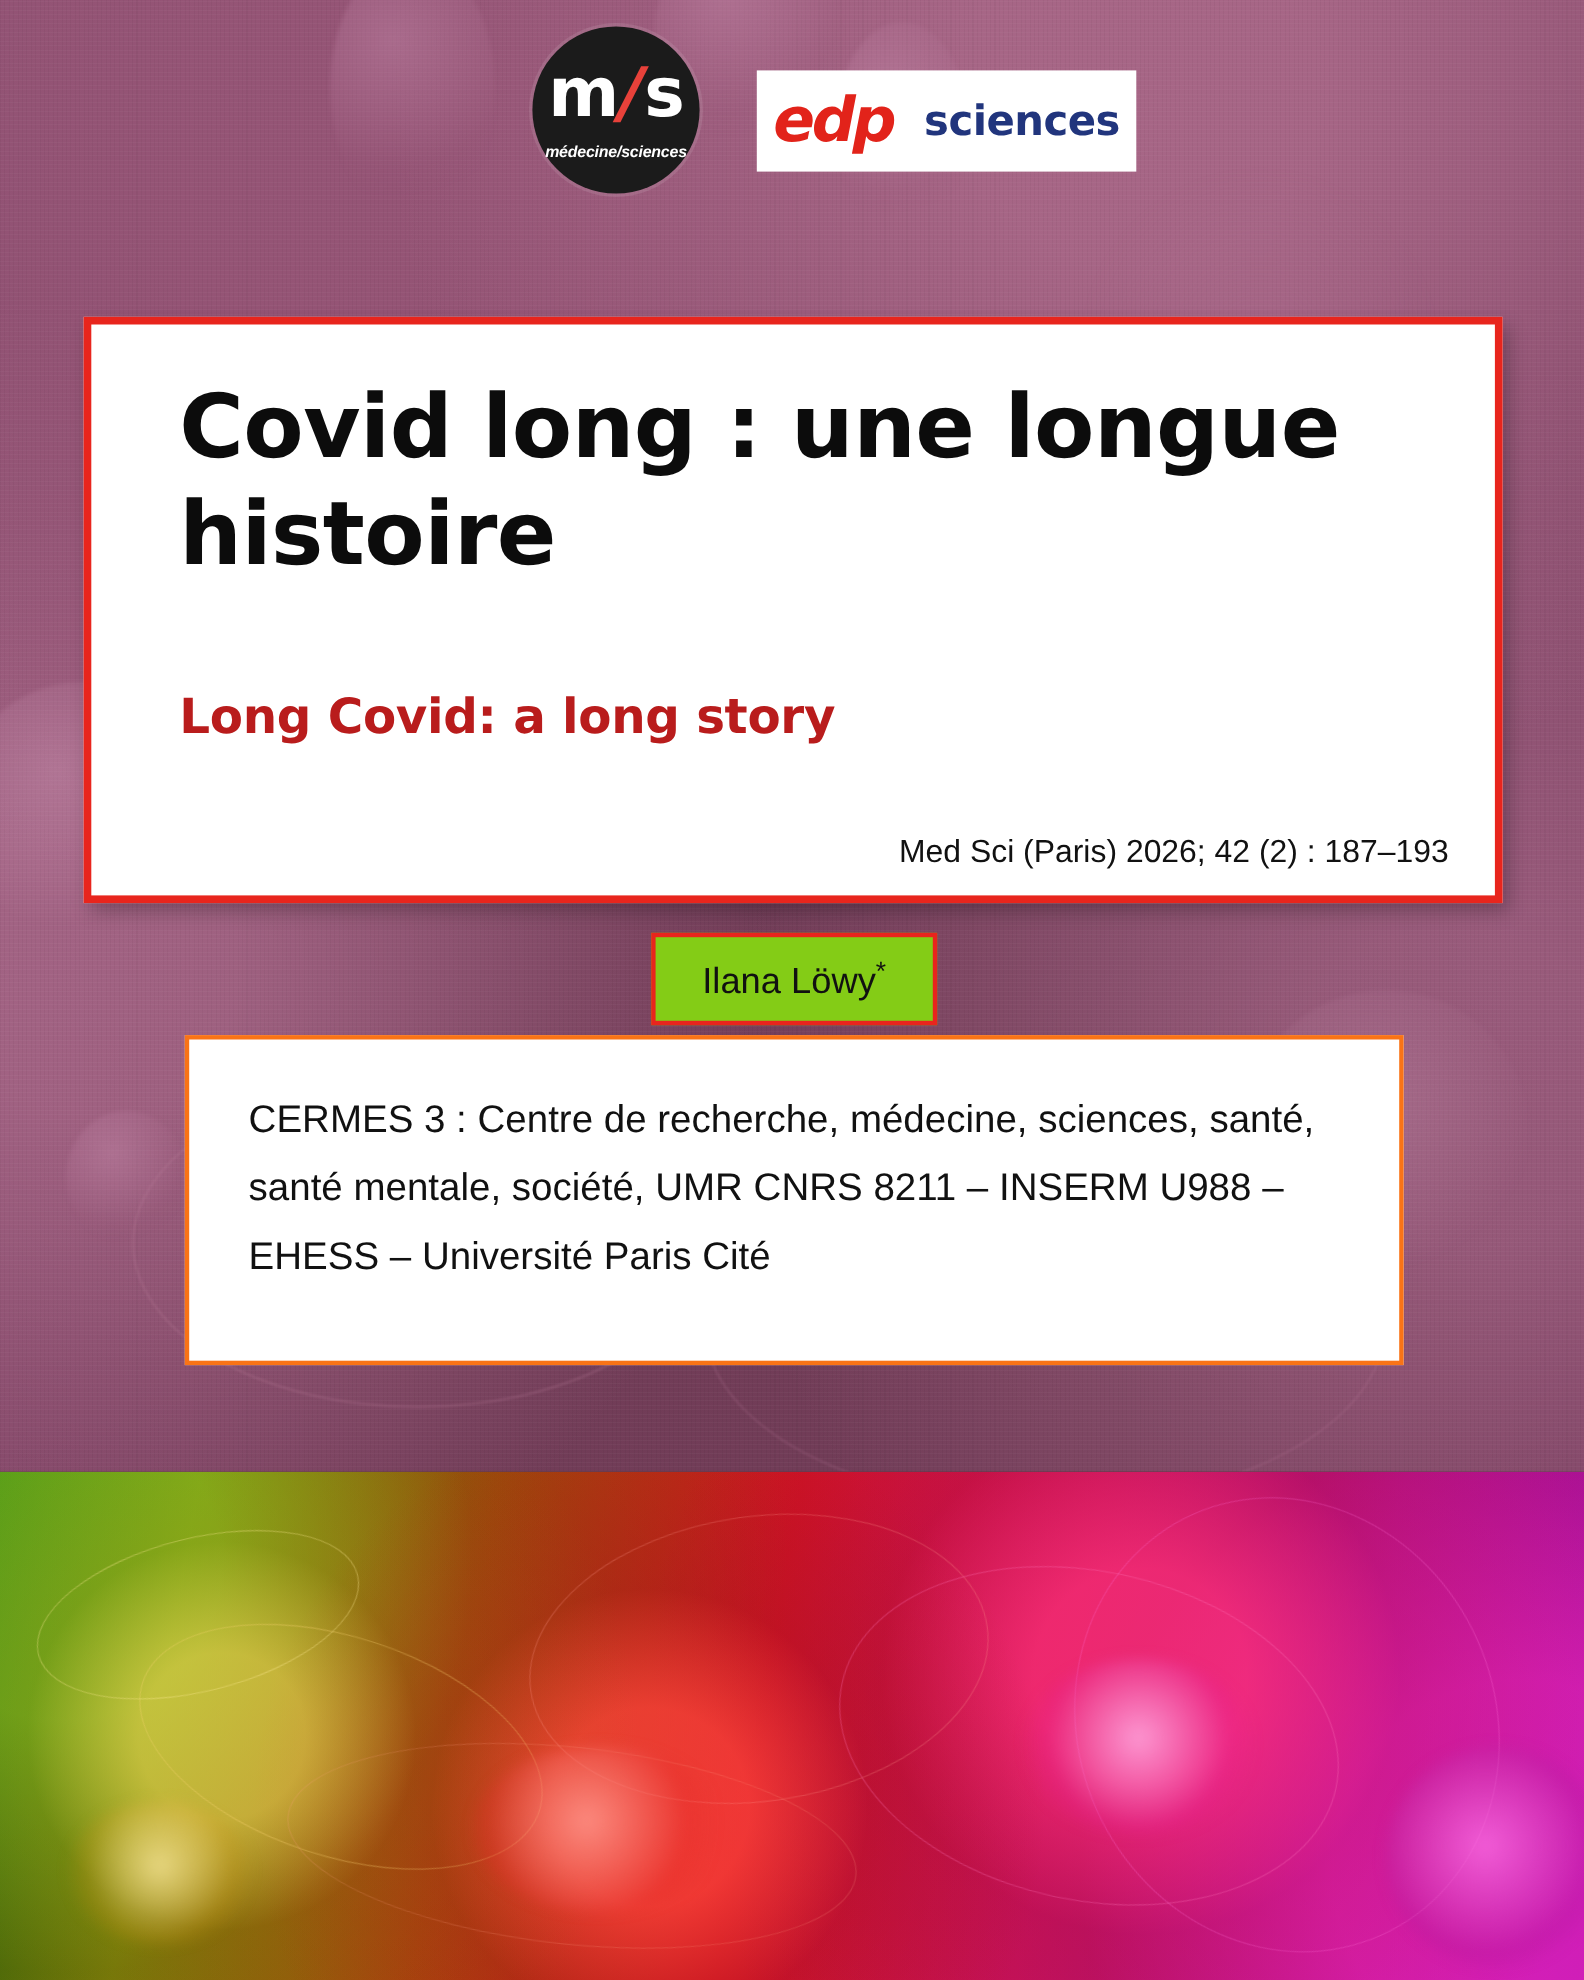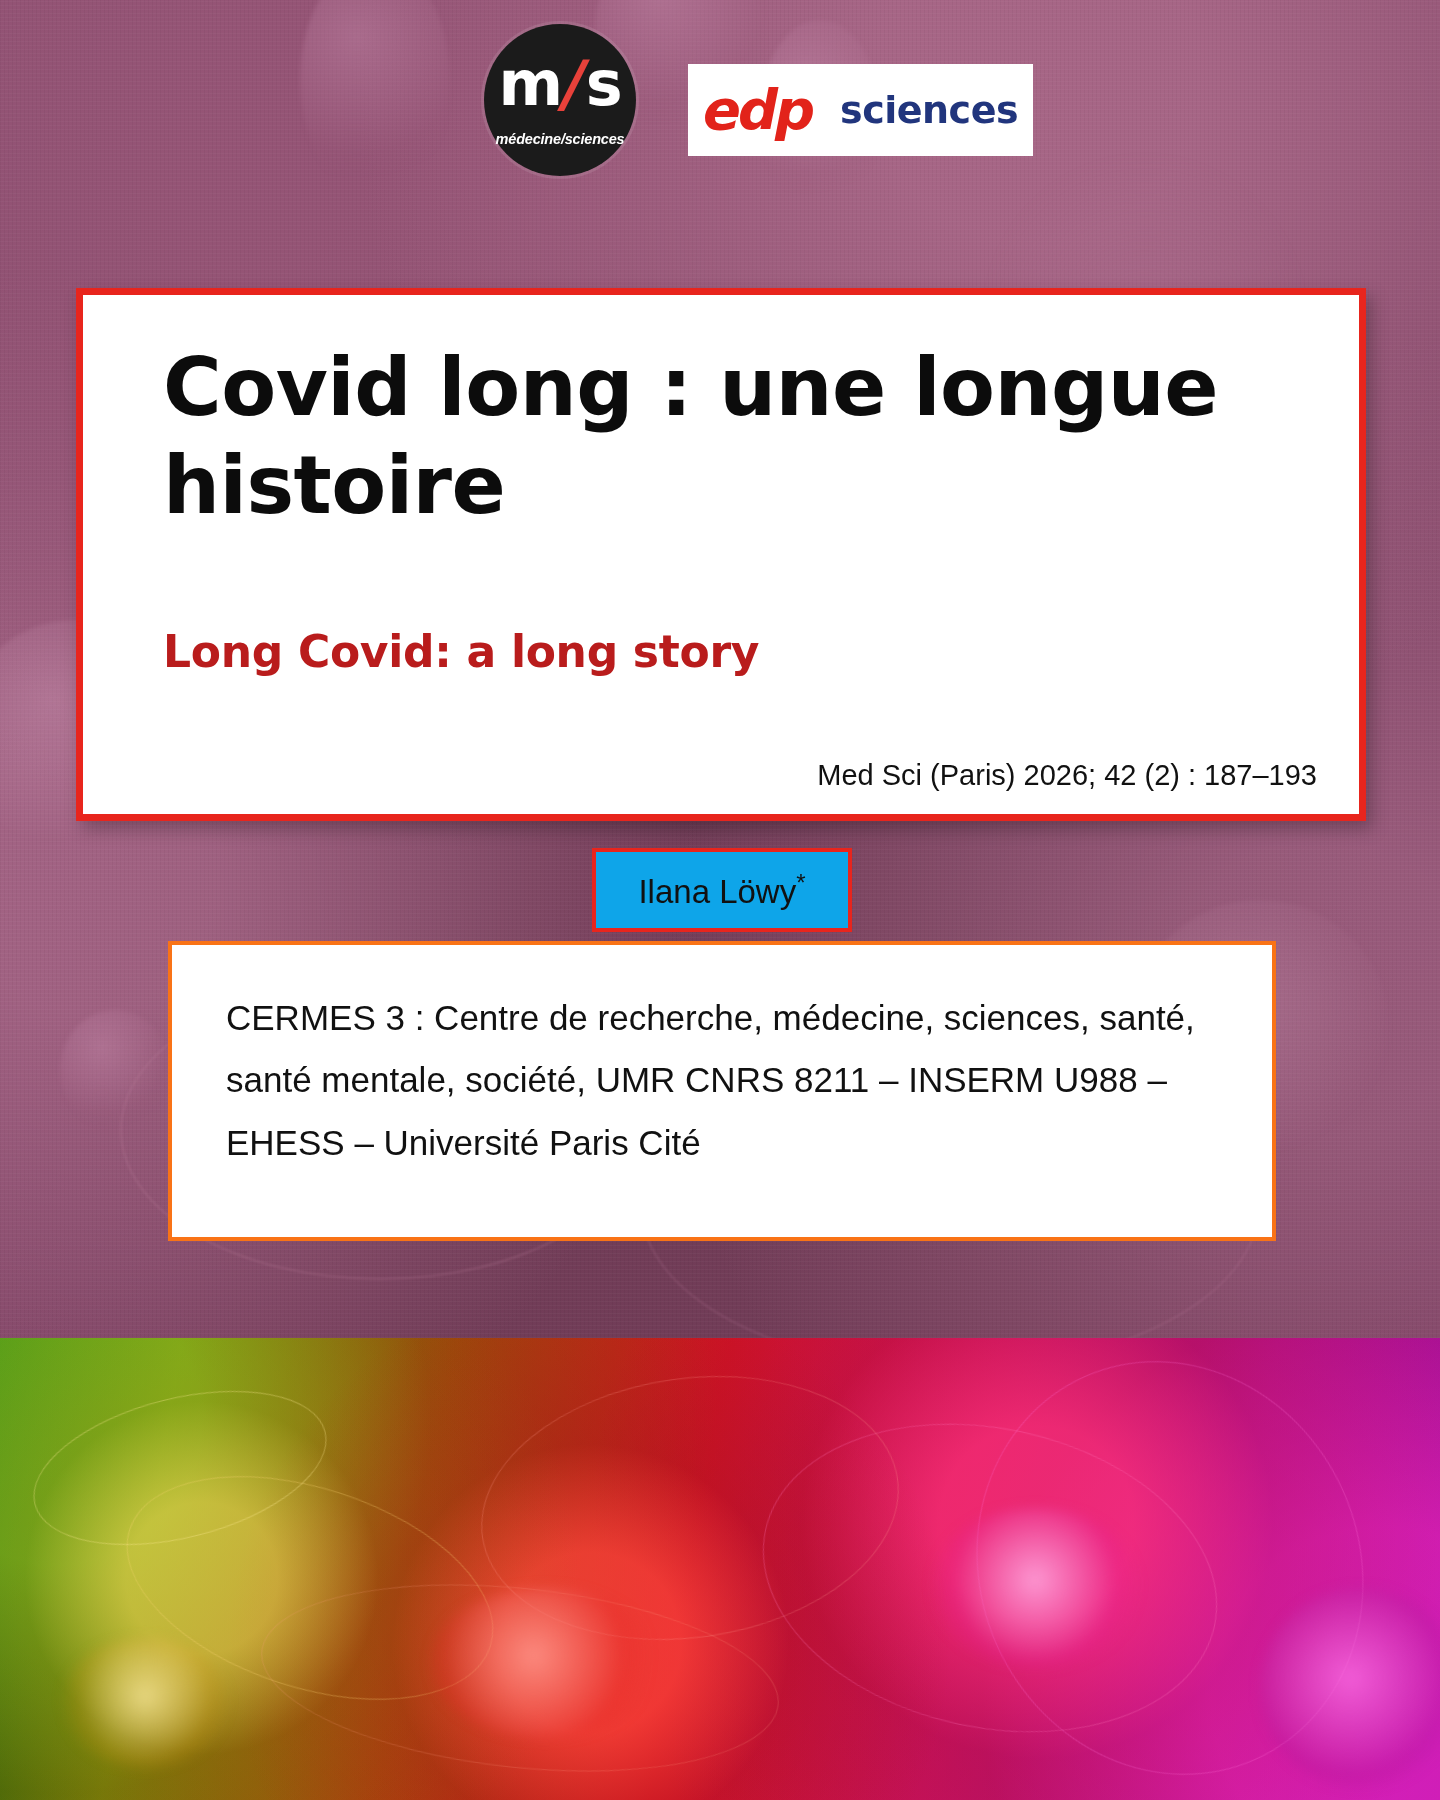--- a/index.html
+++ b/index.html
@@ -189,21 +189,21 @@
     white-space: nowrap;
   }
 
   
   .author-box {
     position: absolute;
     left: 592px;
     top: 848px;
     width: 260px;
     height: 84px;
-    background: #0ea5e9;
+    background: #84cc16;
     border: 4px solid #e8251d;
     display: flex;
     align-items: center;
     justify-content: center;
   }
   .author-name {
     font-family: "Liberation Sans", sans-serif;
     font-size: 33px;
     color: #111111;
     white-space: nowrap;

